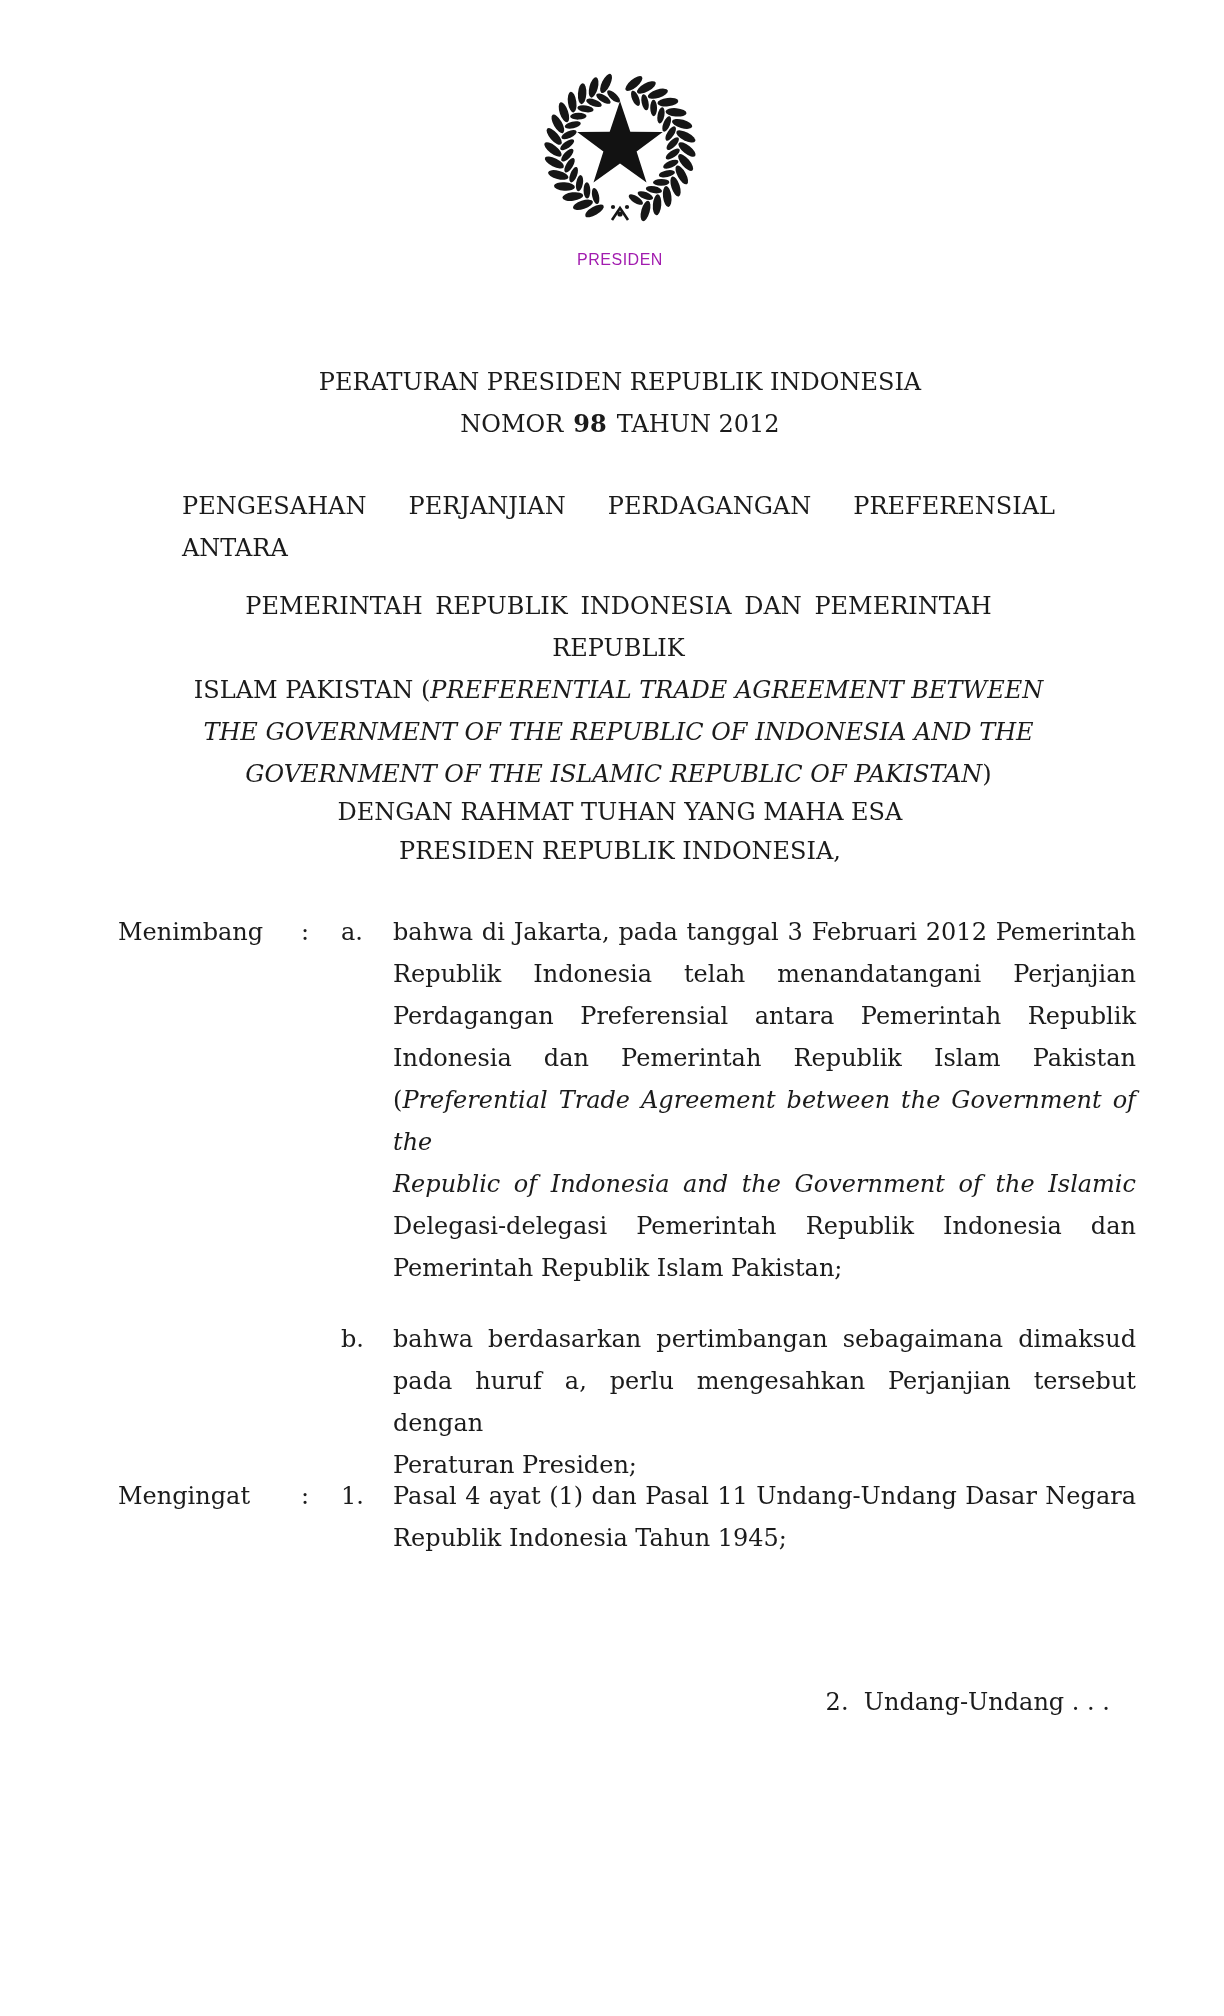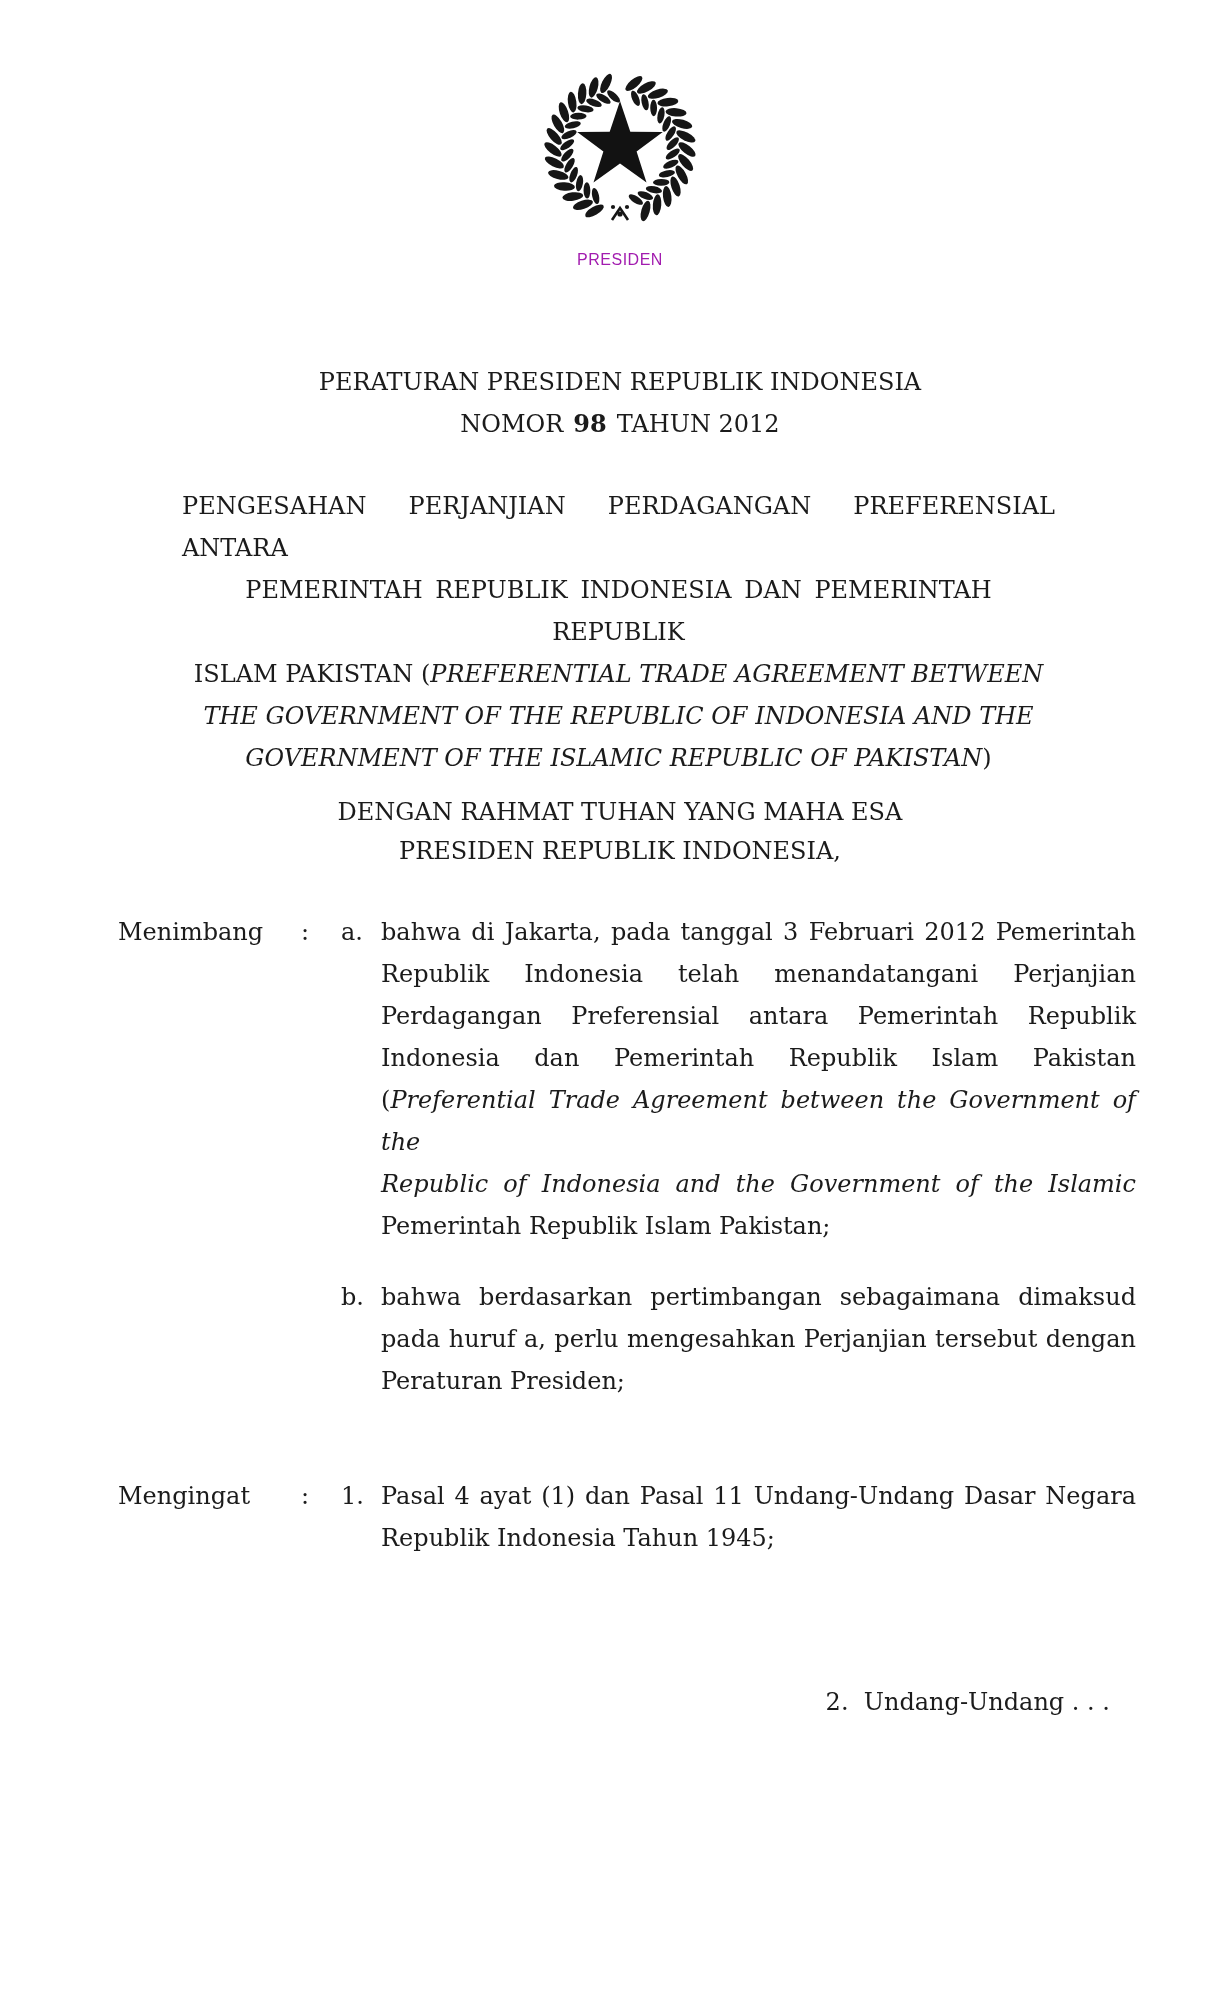--- a/index.html
+++ b/index.html
@@ -14,35 +14,35 @@
   
   #letterhead{top:248px;font-family:"Liberation Sans",sans-serif;
     font-size:16px;line-height:23px;letter-spacing:.5px;color:#a21caf;}
   
   #title{top:361px;}
   .num{font-weight:700;margin:16px 10px;}
   
   #subject{top:485px;left:182px;width:873px;}
   .tline{text-align:center;}
   .tline.just{text-align:justify;text-align-last:justify;}
-  .tline.cw{word-spacing:5px;}
+  .tline.cw{word-spacing:5px;margin-top:16px;}
   #invocation{top:791px;}
   #authority{top:830px;}
   
   .sec{display:flex;left:118px;width:992px;gap:13px;}
   #sec-menimbang{top:911px;}
   #sec-mengingat{top:1475px;}
   .sec-label{width:170px;flex:0 0 170px;}
   .sec-colon{width:27px;flex:0 0 27px;}
   .sec-items{width:795px;flex:0 0 795px;}
   .item{display:flex;}
   .item + .item{margin-top:29px;}
   .marker{width:40px;flex:0 0 40px;}
   .lines{width:755px;flex:0 0 755px;}
-  .line{text-align:justify;text-align-last:justify;}
+  .line{text-align:justify;text-align-last:justify;margin-left:12px;}
   .line.nojust{text-align:left;text-align-last:auto;}
   .it{font-style:italic;}
   #catchword{top:1681px;right:114px;text-align:right;white-space:pre;}
   #seal{top:62px;left:540px;width:160px;height:170px;}
   #seal svg{display:block;}
 </style>
 </head>
 <body>
 
 <div id="seal" class="abs">
@@ -147,20 +147,21 @@
   <div class="sec-items">
       <div class="item">
         <div class="marker">a.</div>
         <div class="lines">
           <div class="line"><span>bahwa di Jakarta, pada tanggal 3 Februari 2012 Pemerintah</span></div>
           <div class="line"><span>Republik Indonesia telah menandatangani Perjanjian</span></div>
           <div class="line"><span>Perdagangan Preferensial antara Pemerintah Republik</span></div>
           <div class="line"><span>Indonesia dan Pemerintah Republik Islam Pakistan</span></div>
           <div class="line"><span>(</span><span class="it">Preferential Trade Agreement between the Government of the</span></div>
           <div class="line"><span class="it">Republic of Indonesia and the Government of the Islamic</span></div>
+          <div class="line"><span>Delegasi-delegasi Pemerintah Republik Indonesia dan</span></div>
           <div class="line nojust"><span>Pemerintah Republik Islam Pakistan;</span></div>
         </div>
       </div>
       <div class="item">
         <div class="marker">b.</div>
         <div class="lines">
           <div class="line"><span>bahwa berdasarkan pertimbangan sebagaimana dimaksud</span></div>
           <div class="line"><span>pada huruf a, perlu mengesahkan Perjanjian tersebut dengan</span></div>
           <div class="line nojust"><span>Peraturan Presiden;</span></div>
         </div>

